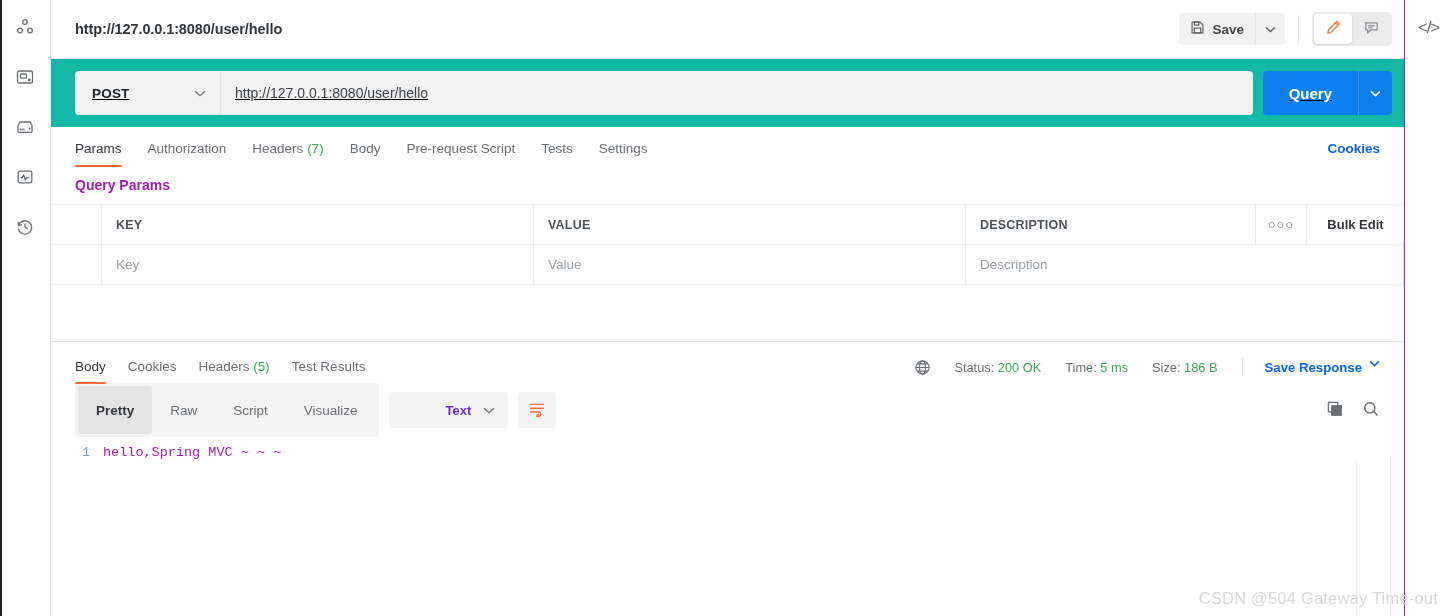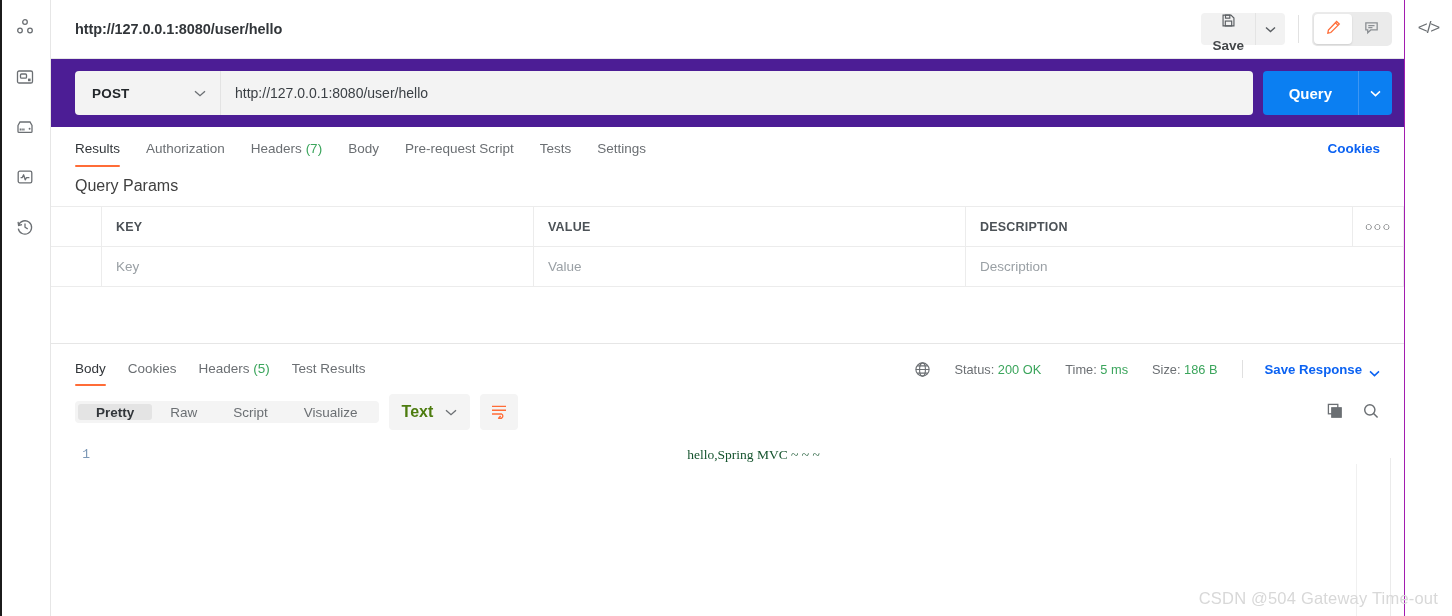--- a/index.html
+++ b/index.html
@@ -48,21 +48,20 @@
     letter-spacing: -0.1px; white-space: nowrap;
   }
   .header-right { margin-left: auto; display: flex; align-items: center; gap: 0; }
   .save-group { display: flex; align-items: stretch; }
   .save-btn {
     height: 32px; background: #f2f2f2; border: none; border-radius: 4px 0 0 4px;
     display: flex; align-items: center; gap: 7px;
     padding: 0 11px 0 11px; cursor: pointer;
     font-size: 13.5px; font-weight: bold; color: #44474a;
     font-family: "Liberation Sans", sans-serif;
-    flex-direction: column;
   }
   .save-caret {
     height: 32px; width: 30px; background: #f2f2f2; border: none;
     border-left: 1px solid #e4e4e4; border-radius: 0 4px 4px 0;
     display: flex; align-items: center; justify-content: center; cursor: pointer;
   }
   .vsep { width: 1px; height: 28px; background: #e2e2e2; margin: 0 13px; }
   .toggle-group {
     display: flex; background: #ebebeb; border-radius: 5px; padding: 2px;
   }
@@ -71,21 +70,22 @@
     display: flex; align-items: center; justify-content: center;
     border-radius: 4px; cursor: pointer;
   }
   .toggle-btn.active { background: #ffffff; box-shadow: 0 1px 2px rgba(0,0,0,.12); }
 
   
   .urlrow {
     height: 68px; flex: 0 0 68px;
     display: flex; align-items: center;
     padding: 0 12px 0 24px; gap: 10px;
-    background: #4c1d95;
+    background: #14b8a6;
+    text-decoration: underline;
   }
   .method-url {
     flex: 1 1 auto; display: flex; align-items: stretch;
     height: 44px; background: #f3f3f3; border-radius: 4px; min-width: 0;
   }
   .method {
     width: 146px; flex: 0 0 146px;
     display: flex; align-items: center; justify-content: space-between;
     padding: 0 14px 0 17px; cursor: pointer;
     border-right: 1px solid #e3e3e3;
@@ -128,21 +128,21 @@
   }
   .rtab .count { color: #3ba55c; }
   .cookies-link {
     margin-left: auto; font-size: 13.5px; font-weight: bold;
     color: #0b62f2; padding-bottom: 11px; cursor: pointer;
   }
 
   
   .qp-label {
     padding: 10px 24px 11px 24px;
-    font-size: 16px; font-weight: normal; color: #404040;
+    font-size: 14px; font-weight: bold; color: #a21caf;
   }
   .ptable { border-top: 1px solid #ececec; }
   .prow { display: flex; height: 40px; align-items: stretch; }
   .prow.head { border-bottom: 1px solid #ececec; }
   .prow.body-row { border-bottom: 1px solid #ececec; }
   .pcell {
     display: flex; align-items: center;
     border-right: 1px solid #ececec;
     padding: 0 0 0 14px; min-width: 0;
   }
@@ -178,60 +178,60 @@
     height: 2px; background: #ff6c37; border-radius: 1px;
   }
   .resp-tab .count { color: #3ba55c; }
   .resp-meta { margin-left: auto; display: flex; align-items: center; gap: 8px; padding-bottom: 8px; }
   .globe { margin-right: 15px; display: flex; align-items: center; }
   .meta-item { font-size: 12.8px; color: #6b6f73; margin-right: 16px; white-space: nowrap; }
   .meta-item b { font-weight: normal; color: #3ba55c; }
   .meta-sep { width: 1px; height: 18px; background: #e0e0e0; margin: 0 14px 0 0; }
   .save-resp {
     font-size: 13.2px; font-weight: bold; color: #0b62f2;
-    display: flex; align-items: flex-end; gap: 7px; cursor: pointer;
+    display: flex; align-items: flex-start; gap: 7px; cursor: pointer;
   }
 
   .resp-tools {
     height: 52px; flex: 0 0 52px;
     display: flex; align-items: center; padding: 0 24px; gap: 10px;
   }
   .seg { display: flex; background: #f4f4f4; border-radius: 4px; padding: 3px; }
   .seg-btn {
-    height: 16px; border: none; background: transparent; border-radius: 3px;
+    height: 48px; border: none; background: transparent; border-radius: 3px;
     padding: 0 18px; cursor: pointer; font-size: 13.5px; color: #6b6f73;
     font-family: "Liberation Sans", sans-serif;
   }
   .seg-btn.active { background: #e4e4e4; color: #32363a; font-weight: bold; }
   .fmt {
     height: 36px; background: #f4f4f4; border-radius: 4px;
     display: flex; align-items: center; gap: 12px;
     padding: 0 13px; cursor: pointer;
   }
-  .fmt-label { font-size: 16px; color: #4d7c0f; font-weight: bold; }
+  .fmt-label { font-size: 13px; color: #6d28d9; font-weight: bold; margin-left: 44px; }
   .wrap-btn {
     width: 38px; height: 36px; background: #f4f4f4; border: none;
     border-radius: 4px; display: flex; align-items: center; justify-content: center;
     cursor: pointer;
   }
   .tools-right { margin-left: auto; display: flex; align-items: center; gap: 18px; }
   .icon-btn { background: none; border: none; cursor: pointer; display: flex; align-items: center; }
 
   .code {
     flex: 1 1 auto; display: flex; min-height: 0; position: relative;
     padding-top: 6px;
   }
   .gutter {
     width: 52px; flex: 0 0 52px; text-align: right; padding-right: 13px;
     font-family: "Liberation Mono", monospace; font-size: 13px; color: #7c98b6;
     line-height: 22px;
   }
   .code-body {
-    flex: 1 1 auto; font-family: Liberation Serif, serif;
-    font-size: 13.5px; color: #14532d; line-height: 22px; white-space: pre; text-align: center;
+    flex: 1 1 auto; font-family: Liberation Mono, monospace;
+    font-size: 13.5px; color: #a21caf; line-height: 22px; white-space: pre;
   }
   .code-scroll {
     position: absolute; right: 13px; top: 20px; width: 1px; bottom: 0;
     background: #ebebeb;
   }
   .code-scroll2 {
     position: absolute; right: 47px; top: 26px; width: 1px; bottom: 0;
     background: #f0f0f0;
   }
 
@@ -367,21 +367,21 @@
         <button class="send-caret">
           <svg width="11" height="7" viewBox="0 0 11 7" fill="none" stroke="#ffffff" stroke-width="1.5">
               <path d="M1 1.4 L5.5 5.6 L10 1.4"></path>
             </svg>
         </button>
       </div>
     </div>
 
     <div class="reqtabs">
       <div class="rtab active">
-        <span>Results</span>
+        <span>Params</span>
       </div>
       <div class="rtab">
         <span>Authorization</span>
       </div>
       <div class="rtab">
         <span>Headers</span>
         <span class="count">(7)</span>
       </div>
       <div class="rtab">
         <span>Body</span>
@@ -406,20 +406,23 @@
           <span class="th">KEY</span>
         </div>
         <div class="pcell c-val">
           <span class="th">VALUE</span>
         </div>
         <div class="pcell c-desc">
           <span class="th">DESCRIPTION</span>
         </div>
         <div class="pcell c-dots">
           <span class="dots">○○○</span>
+        </div>
+        <div class="pcell c-bulk">
+          <span class="bulk">Bulk Edit</span>
         </div>
       </div>
       <div class="prow body-row">
         <div class="pcell c-check"></div>
         <div class="pcell c-key">
           <span class="ph">Key</span>
         </div>
         <div class="pcell c-val">
           <span class="ph">Value</span>
         </div>

